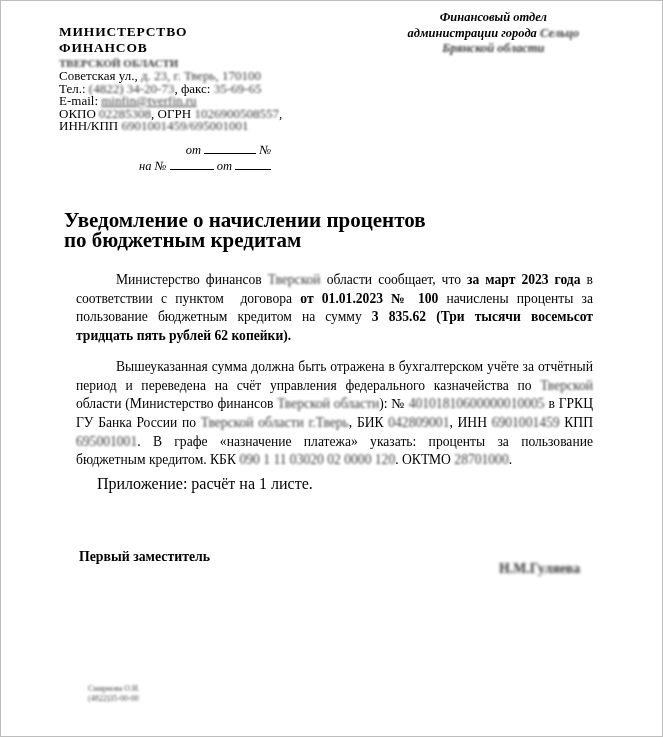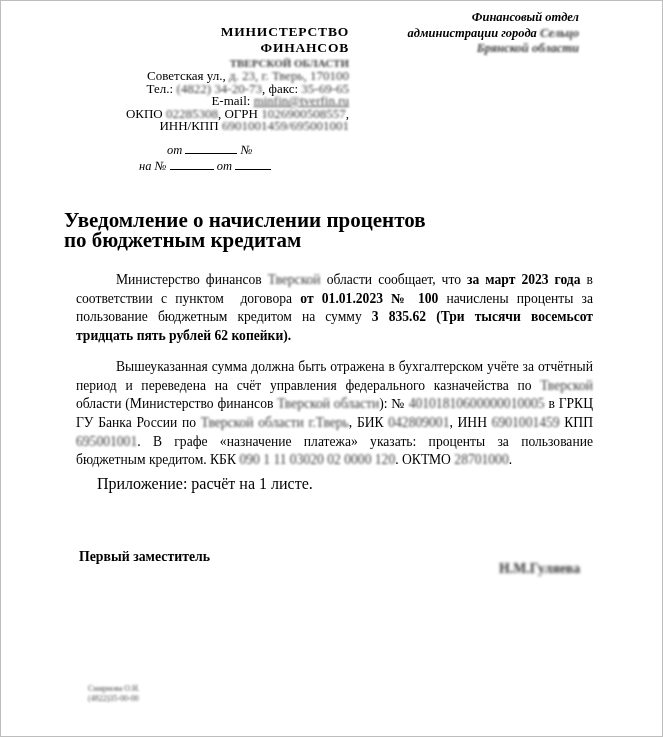--- a/index.html
+++ b/index.html
@@ -4,34 +4,34 @@
 <style>
   html,body { margin:0; padding:0; background:#ffffff; }
   .page {
     position:relative; width:663px; height:737px; box-sizing:border-box;
     background:#ffffff; border:1px solid #bdbdbd;
     font-family:"Liberation Serif", serif; color:#000;
     overflow:hidden;
   }
 
   
-  .sender-block { position:absolute; left:58px; top:23px; width:290px; text-align:right; }
+  .sender-block { position:absolute; left:58px; top:23px; width:290px; text-align:left; }
   .sender-org  { font-weight:bold; font-size:13.5px; line-height:16px; letter-spacing:0.8px; }
   .sender-region { font-weight:bold; font-size:11px; line-height:13px; margin-top:1px; }
   .sender-line { font-size:13px; line-height:12.6px; }
 
   
   .recipient-block {
-    position:absolute; right:83px; top:9px; text-align:right;
+    position:absolute; right:83px; top:9px; text-align:center;
     font-weight:bold; font-style:italic; font-size:12.5px; line-height:15.5px;
   }
 
   
   .ref-block { position:absolute; left:138px; top:141px; font-style:italic; font-size:12.5px; line-height:16px; }
-  .ref-line1 { padding-left:28px; }
+  .ref-line1 { padding-left:28px;text-align:right; }
   .blank { display:inline-block; border-bottom:1px solid #000; height:11px; vertical-align:baseline; }
 
   
   .title-block {
     position:absolute; left:63px; top:210px; width:472px; 
     font-weight:bold; font-size:21px; line-height:19.5px;
   }
 
   
   .body-block { position:absolute; left:63px; top:258px; width:541px; font-size:13.6px; line-height:18.7px; text-align:justify; }

